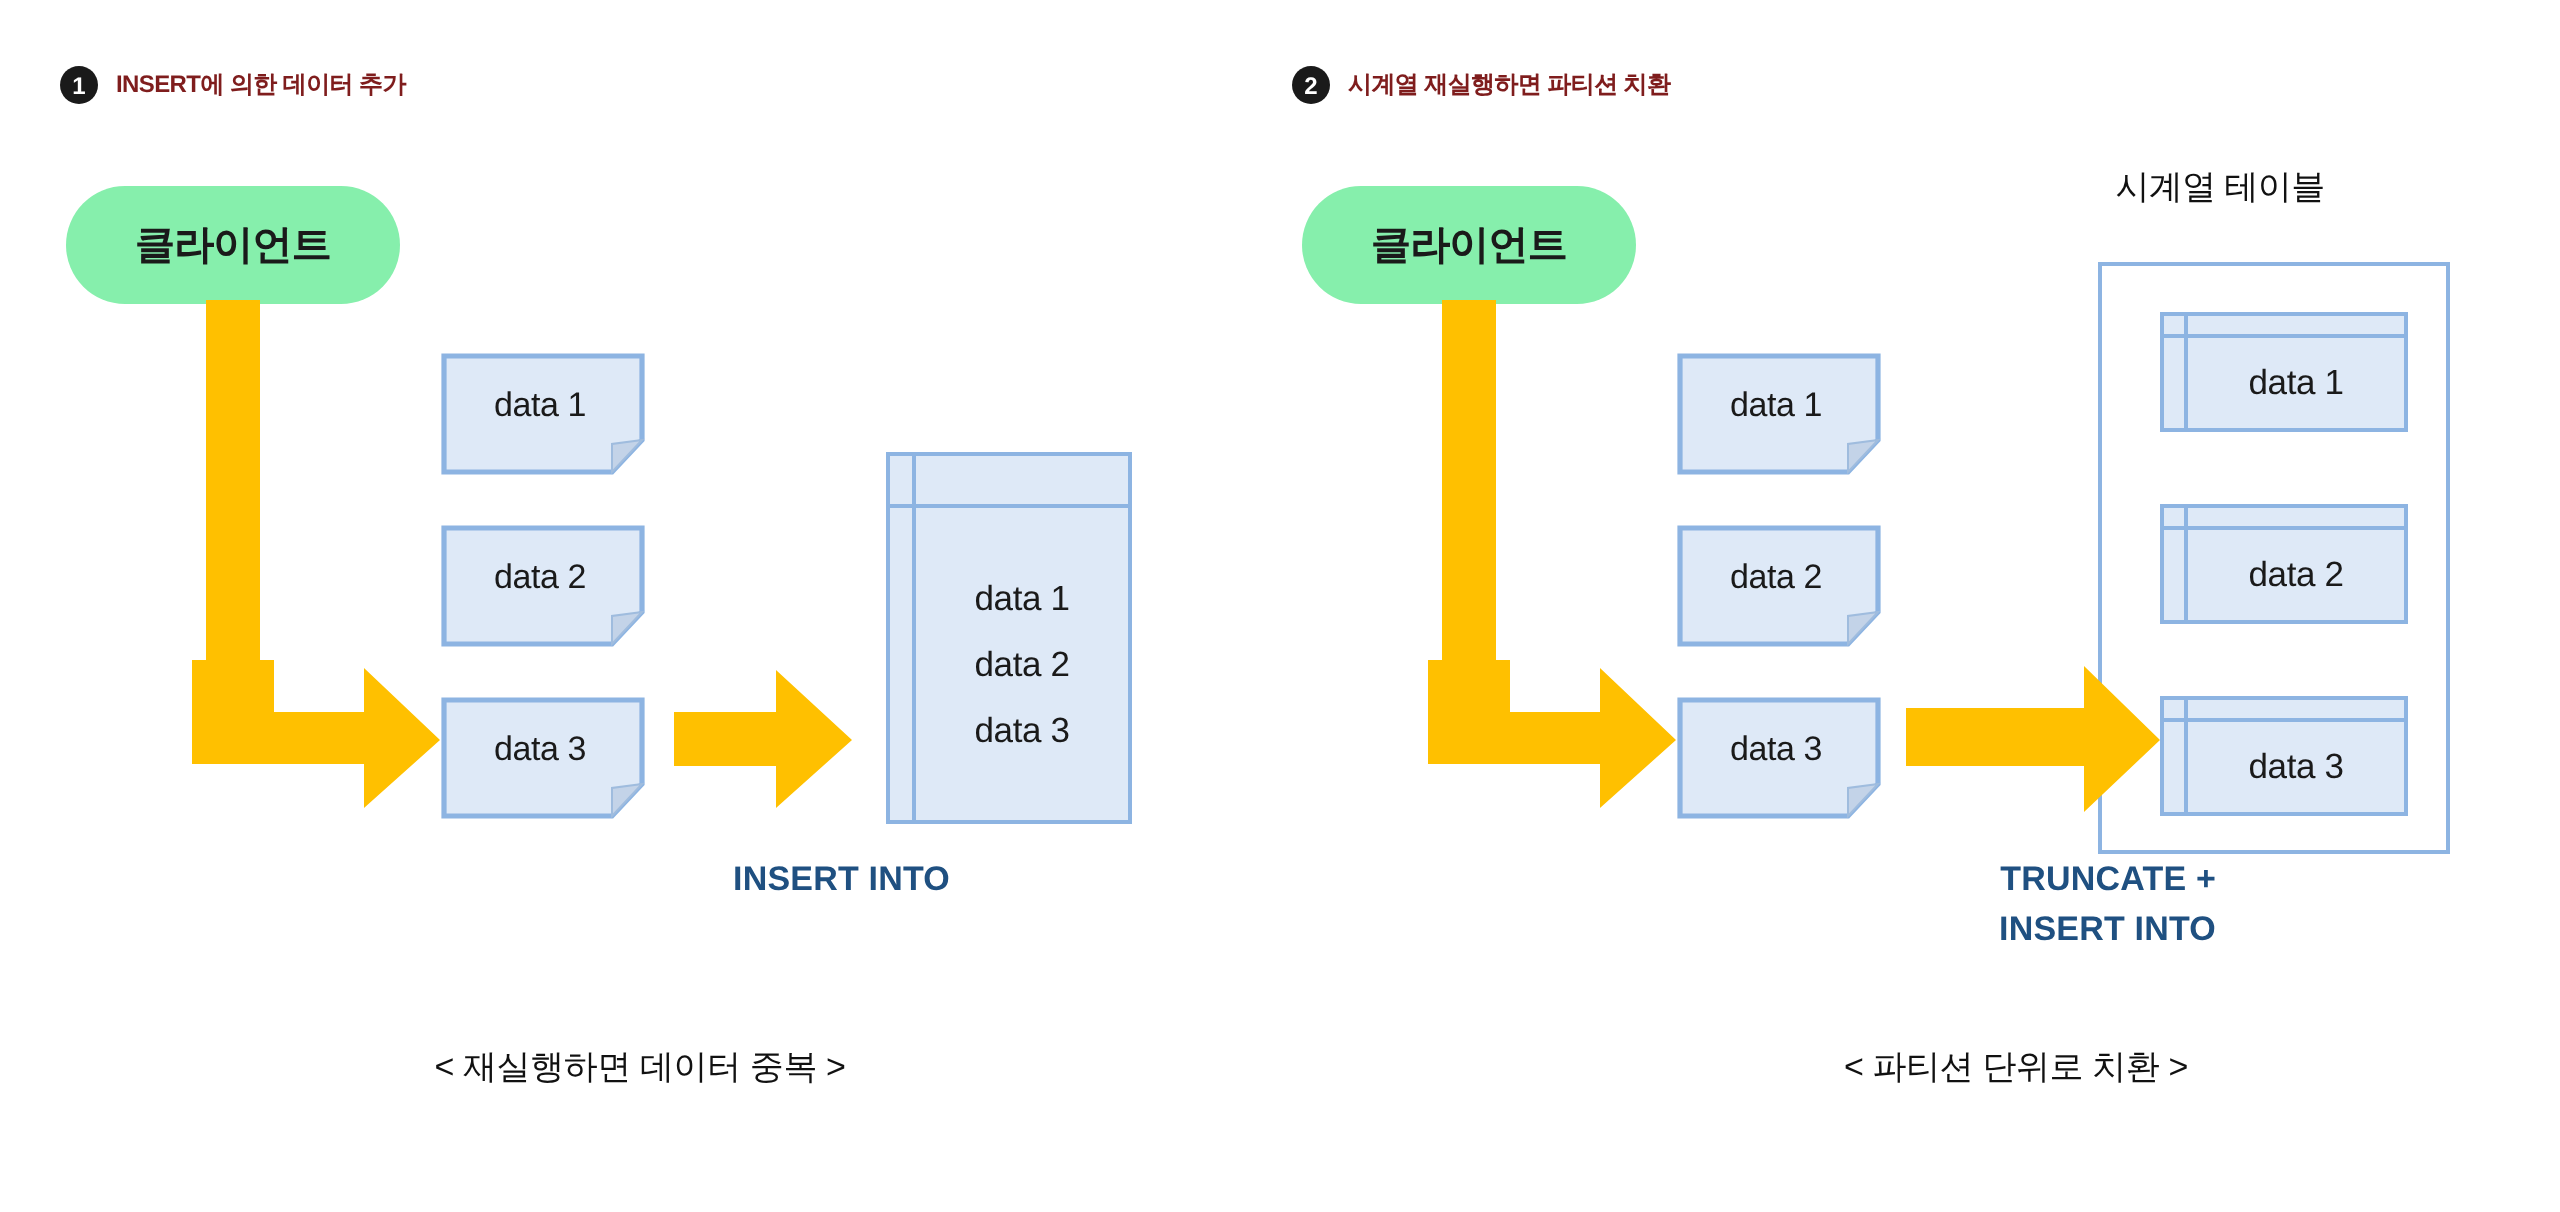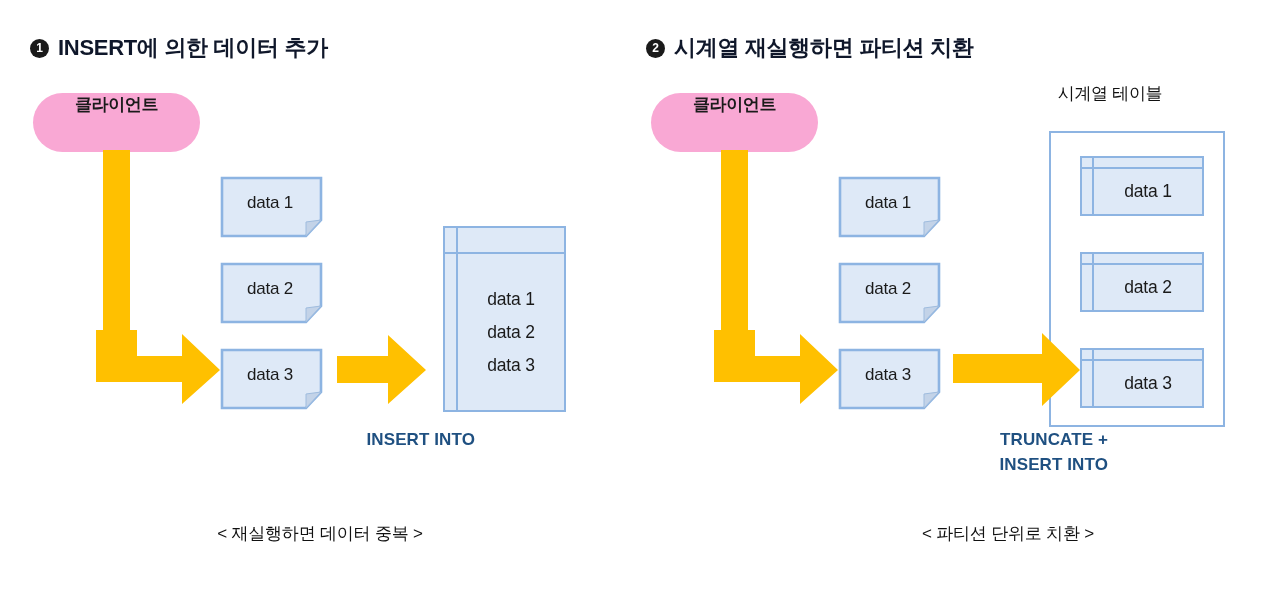--- a/index.html
+++ b/index.html
@@ -35,37 +35,37 @@
     color: #ffffff;
     font-size: 12px;
     font-weight: bold;
     display: flex;
     align-items: center;
     justify-content: center;
     line-height: 1;
     flex: none;
   }
   .heading-text {
-    font-size: 22px;
+    font-size: 12px;
     font-weight: bold;
     letter-spacing: -0.3px;
-    color: #0f172a;
+    color: #7f1d1d;
   }
 
   
   .client-pill {
     position: absolute;
     width: 167px;
     height: 59px;
     border-radius: 30px;
-    background: #f9a8d4;
-    display: flex;
-    align-items: flex-start;
-    justify-content: center;
-    font-size: 17px;
+    background: #86efac;
+    display: flex;
+    align-items: center;
+    justify-content: center;
+    font-size: 20px;
     font-weight: bold;
     letter-spacing: -0.4px;
     color: #1a1a1a;
   }
   .client-stem {
     position: absolute;
     width: 27px;
     background: #FFC000;
   }
 

